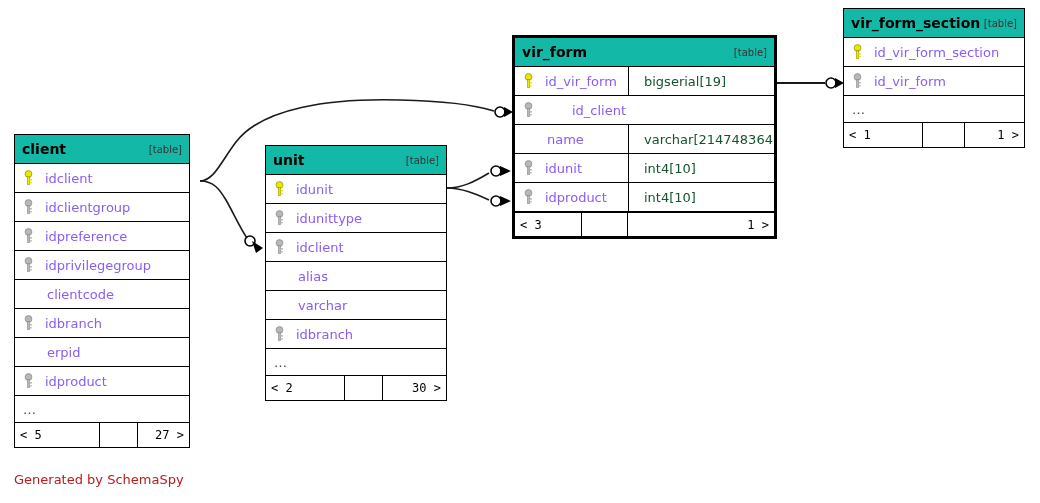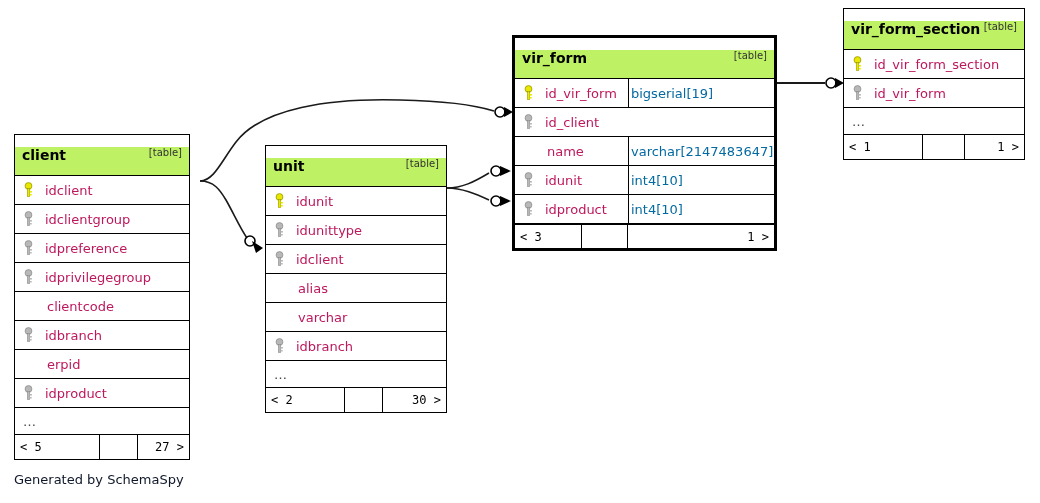--- a/index.html
+++ b/index.html
@@ -29,28 +29,27 @@
     box-sizing: border-box;
     background: #ffffff;
     border: 1px solid #000000;
     z-index: 2;
   }
   .table-box.focal {
     border: 3px solid #000000;
   }
   .thead {
     display: flex;
-    align-items: flex-start;
+    align-items: center;
     justify-content: space-between;
-    background: #bef264;
+    background: #14b8a6;
     border-bottom: 1px solid #000000;
     height: 29px;
     padding: 0 7px;
     box-sizing: border-box;
-    margin-top: 12px;
   }
   .tname {
     font-size: 14px;
     font-weight: bold;
     color: #000000;
     letter-spacing: 0px;
   }
   .ttag {
     font-size: 10px;
     color: #333333;
@@ -61,32 +60,32 @@
     border-bottom: 1px solid #000000;
     box-sizing: border-box;
   }
   .row:last-child { border-bottom: none; }
   .cell-name {
     display: flex;
     align-items: center;
     box-sizing: border-box;
     padding-left: 8px;
     font-size: 13px;
-    color: #be185d;
+    color: #8b5cf6;
     flex: 1 1 auto;
     overflow: hidden;
     white-space: nowrap;
   }
   .cell-type {
     display: flex;
     align-items: center;
     box-sizing: border-box;
-    padding-left: 2px;
+    padding-left: 15px;
     font-size: 13px;
-    color: #0369a1;
+    color: #14532d;
     border-left: 1px solid #000000;
     white-space: nowrap;
     overflow: hidden;
   }
   .keyslot {
     width: 20px;
     min-width: 20px;
     display: flex;
     align-items: center;
     justify-content: flex-start;
@@ -121,21 +120,21 @@
     white-space: nowrap;
   }
   .fcell:last-child { border-right: none; }
   .fcell.left { justify-content: flex-start; }
   .fcell.right { justify-content: flex-end; }
   .footer-caption {
     position: absolute;
     left: 14px;
     top: 472px;
     font-size: 13px;
-    color: #0f172a;
+    color: #b91c1c;
     z-index: 2;
   }
 </style>
 </head>
 <body>
 
 <div id="canvas">
 
   <svg class="links" viewBox="0 0 1040 503">
     <g fill="none" stroke="#1a1a1a" stroke-width="1.6">
@@ -381,21 +380,21 @@
               <rect x="6.7" y="9" width="2.2" height="1.6" fill="#e8e800"></rect>
               <rect x="6.7" y="12" width="2" height="1.5" fill="#e8e800"></rect>
             </svg>
         </span>
         <span class="colname">id_vir_form</span>
       </span>
       <span class="cell-type" style="flex:1 1 auto;">bigserial[19]</span>
     </div>
 
     <div class="row">
-      <span class="cell-name" style="width:113px; flex:0 0 113px;">
+      <span class="cell-name" style="width:113px; flex:0 0 113px;gap:27px;">
         <span class="keyslot">
           <svg width="11" height="16" viewBox="0 0 11 16">
               <circle cx="5.5" cy="4" r="3.4" fill="#b8b8b8" stroke="#8f8f8f" stroke-width="0.8"></circle>
               <rect x="4.3" y="6.6" width="2.4" height="8" fill="#b8b8b8" stroke="#8f8f8f" stroke-width="0.6"></rect>
               <rect x="6.7" y="9" width="2.2" height="1.6" fill="#b8b8b8"></rect>
               <rect x="6.7" y="12" width="2" height="1.5" fill="#b8b8b8"></rect>
             </svg>
         </span>
         <span class="colname">id_client</span>
       </span>

